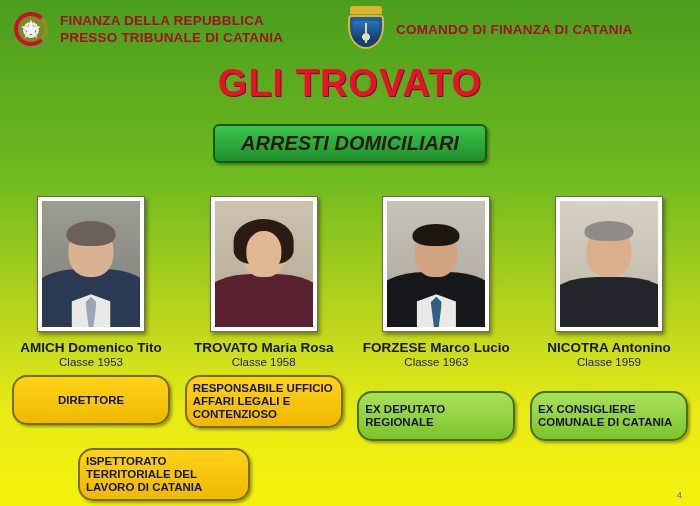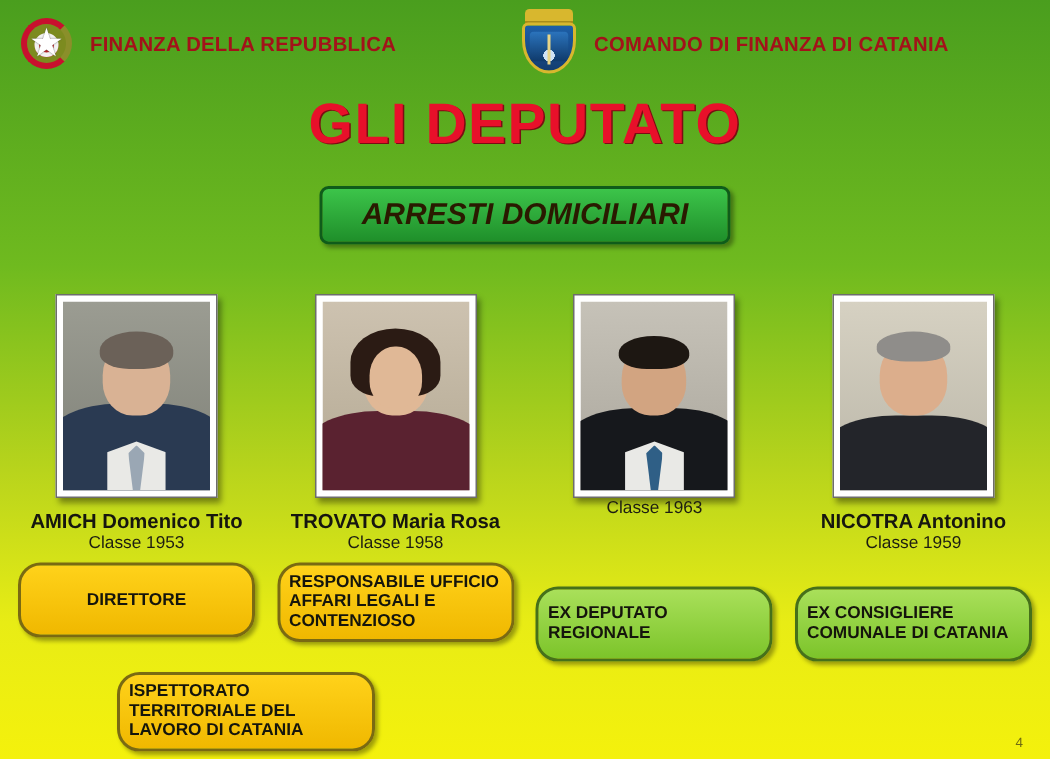--- a/index.html
+++ b/index.html
@@ -267,34 +267,35 @@
 
   <div class="header">
     <div class="hdr-left">
       <div class="emblem-rep">
         <div class="ring"></div>
         <div class="cog"></div>
         <div class="star">★</div>
       </div>
       <div class="hdr-text">
         <span class="l1">FINANZA DELLA REPUBBLICA</span>
+        <span class="l2">PRESSO TRIBUNALE DI CATANIA</span>
       </div>
     </div>
     <div class="hdr-right">
       <div class="emblem-gdf">
         <div class="crown"></div>
         <div class="shield"></div>
       </div>
       <div class="hdr-text">
         <span class="l2">COMANDO DI FINANZA DI CATANIA</span>
       </div>
     </div>
   </div>
 
-  <div class="main-title">GLI DEPUTATO</div>
+  <div class="main-title">GLI TROVATO</div>
 
   <div class="subtitle-wrap">
     <div class="subtitle">ARRESTI DOMICILIARI</div>
   </div>
 
   <div class="people">
 
     <div class="person">
       <div class="photo-frame">
         <div class="photo">
@@ -328,20 +329,21 @@
       <div class="photo-frame">
         <div class="photo">
           <div class="bg" style="background:linear-gradient(#c6c2b8,#a9a59b);"></div>
           <div class="body" style="height:44%;background:#16181c;"></div>
           <div class="shirt"></div>
           <div class="tie" style="background:#2f5f86;"></div>
           <div class="head" style="top:22%;width:44%;height:38%;background:#d2a481;"></div>
           <div class="hair" style="top:18%;width:48%;height:18%;background:#1d1712;"></div>
         </div>
       </div>
+      <div class="name">FORZESE Marco Lucio</div>
       <div class="born">Classe 1963</div>
     </div>
 
     <div class="person">
       <div class="photo-frame">
         <div class="photo">
           <div class="bg" style="background:linear-gradient(#d6d1c2,#bab6a8);"></div>
           <div class="body" style="height:40%;background:#23252a;"></div>
           <div class="head" style="top:20%;width:46%;height:40%;background:#dcae8c;"></div>
           <div class="hair" style="top:16%;width:50%;height:16%;background:#8f8d8a;"></div>

